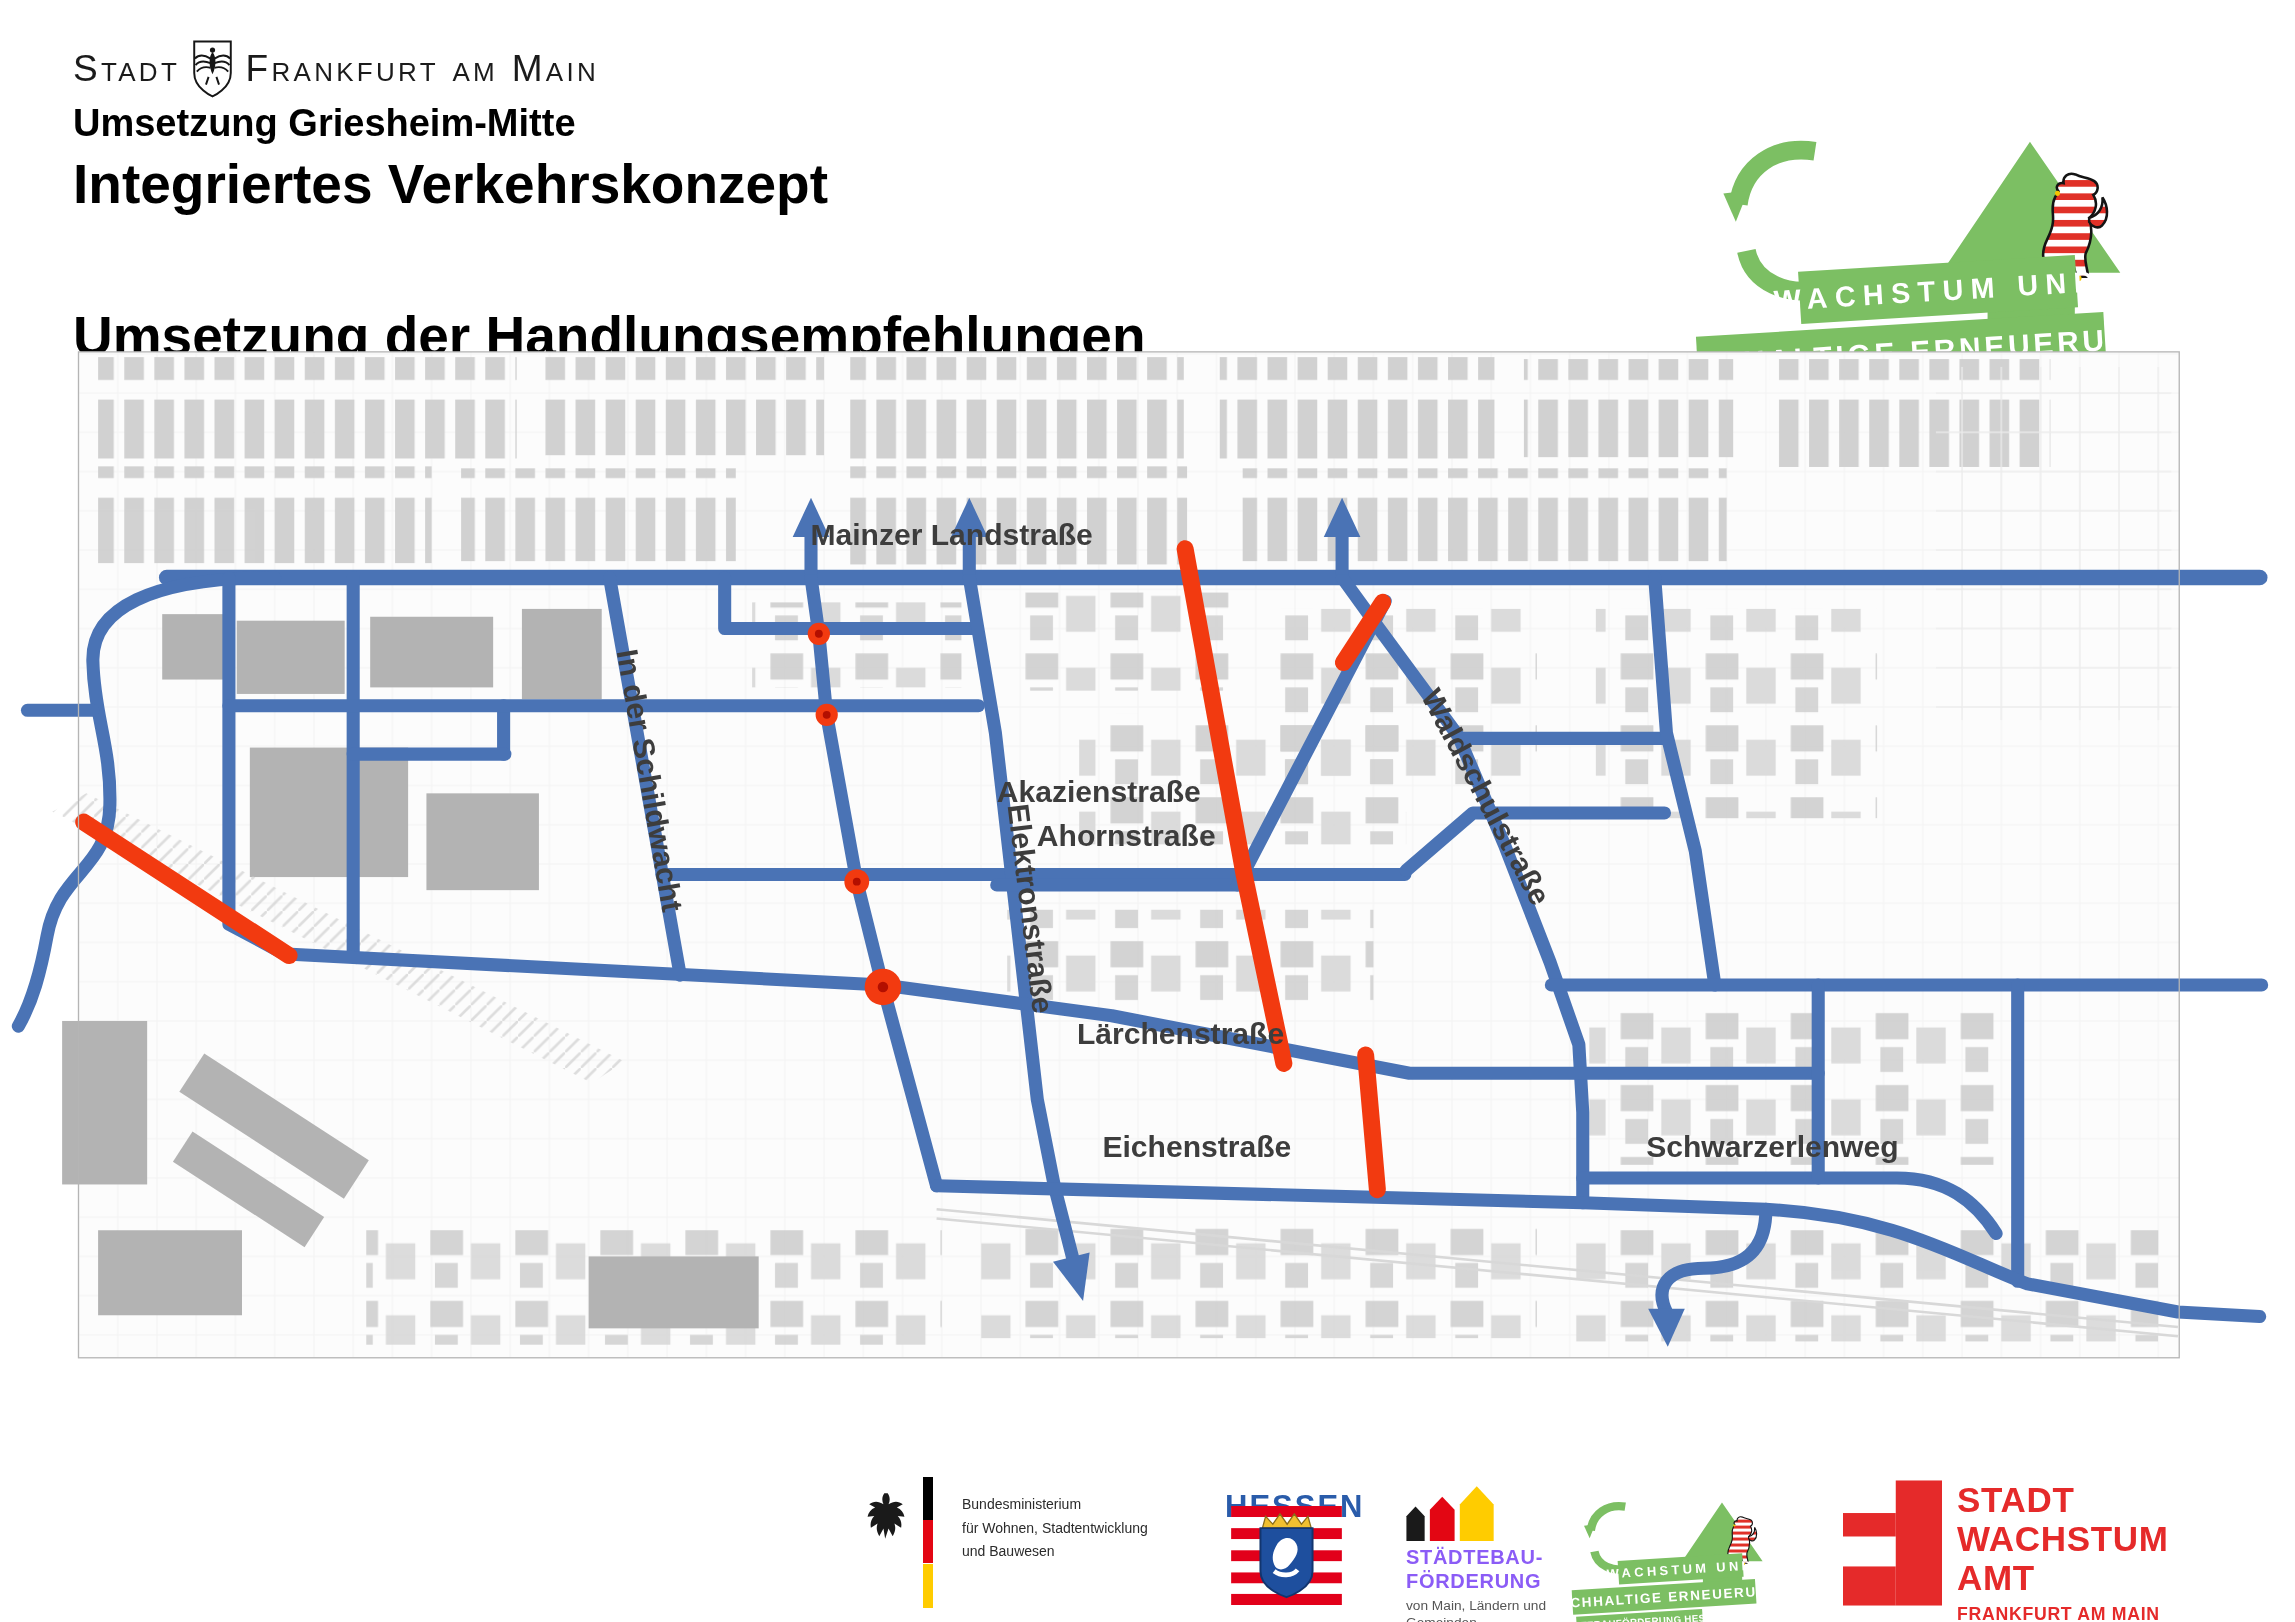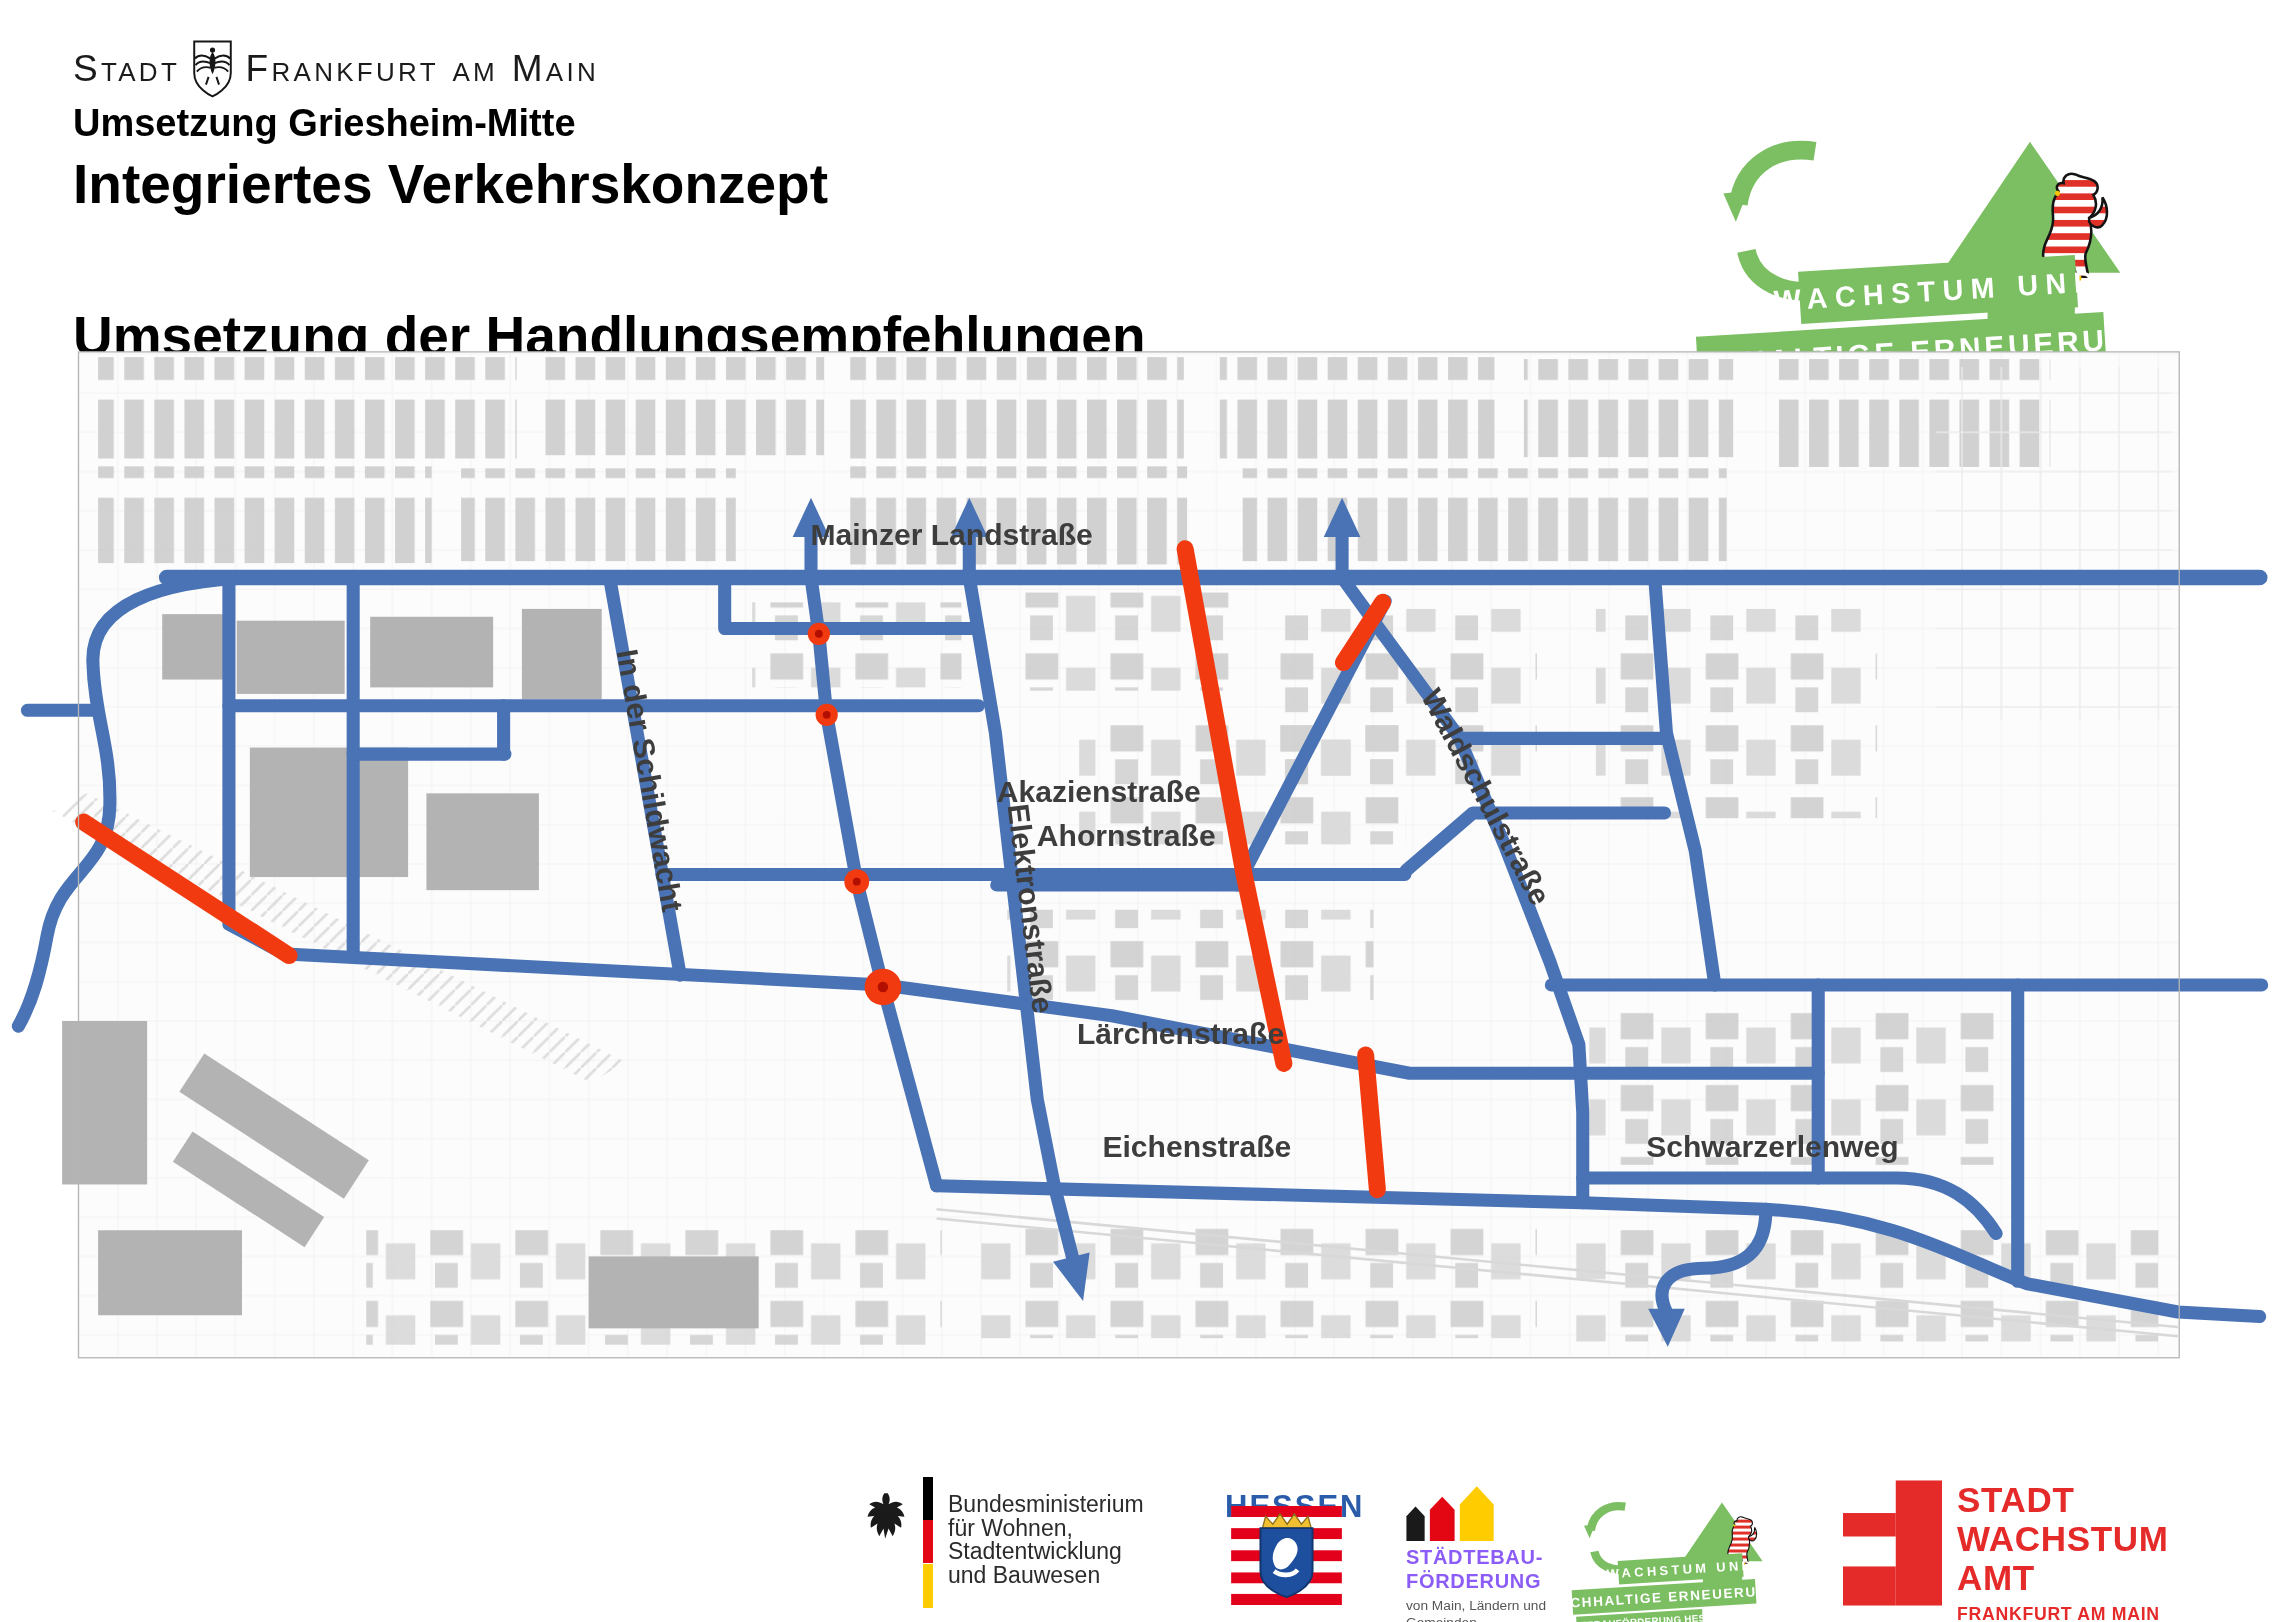--- a/index.html
+++ b/index.html
@@ -220,21 +220,21 @@
   <rect x="120" y="537" width="3212" height="1538" fill="none" stroke="#b5b5b5" stroke-width="2"></rect>
 </svg>
 
 <div class="abs" style="left:850px;top:1472px;width:340px;height:137px;">
   <svg class="abs" style="left:13px;top:18.3px;" width="46" height="52" viewBox="0 0 54 62">
     <path d="M25,4 C22,8 22,13 24,17 C18,13 12,13 7,17 L14,21 C9,23 6,27 5,32 L13,31 C9,35 8,40 9,45 L17,40 C15,45 16,50 19,55 L24,46 L26,58 L30,46 L35,55 C38,50 39,45 37,40 L45,45 C46,40 45,35 41,31 L49,32 C48,27 45,23 40,21 L47,17 C42,13 36,13 30,17 C32,13 32,8 29,4 Z" fill="#1a1a1a"></path>
   </svg>
   <div class="abs" style="left:73px;top:5.2px;width:9.8px;height:43px;background:#000;"></div>
   <div class="abs" style="left:73px;top:48px;width:9.8px;height:43px;background:#e30613;"></div>
   <div class="abs" style="left:73px;top:92px;width:9.8px;height:44px;background:#ffcc00;"></div>
-  <div class="abs" style="left:98px;top:21px;font-size:23px;line-height:23.6px;color:#2b2b2b;">
+  <div class="abs" style="left:112px;top:21px;font-size:14px;line-height:23.6px;color:#2b2b2b;">
     <div>Bundesministerium</div>
     <div>für Wohnen, Stadtentwicklung</div>
     <div>und Bauwesen</div>
   </div>
 </div>
 
 <div class="abs hessen-word">HESSEN</div>
 <svg class="abs" style="left:1231px;top:1506px;" width="111" height="99" viewBox="0 0 170 152">
   <g>
     <rect y="0" width="170" height="17" fill="#e2001a"></rect>

